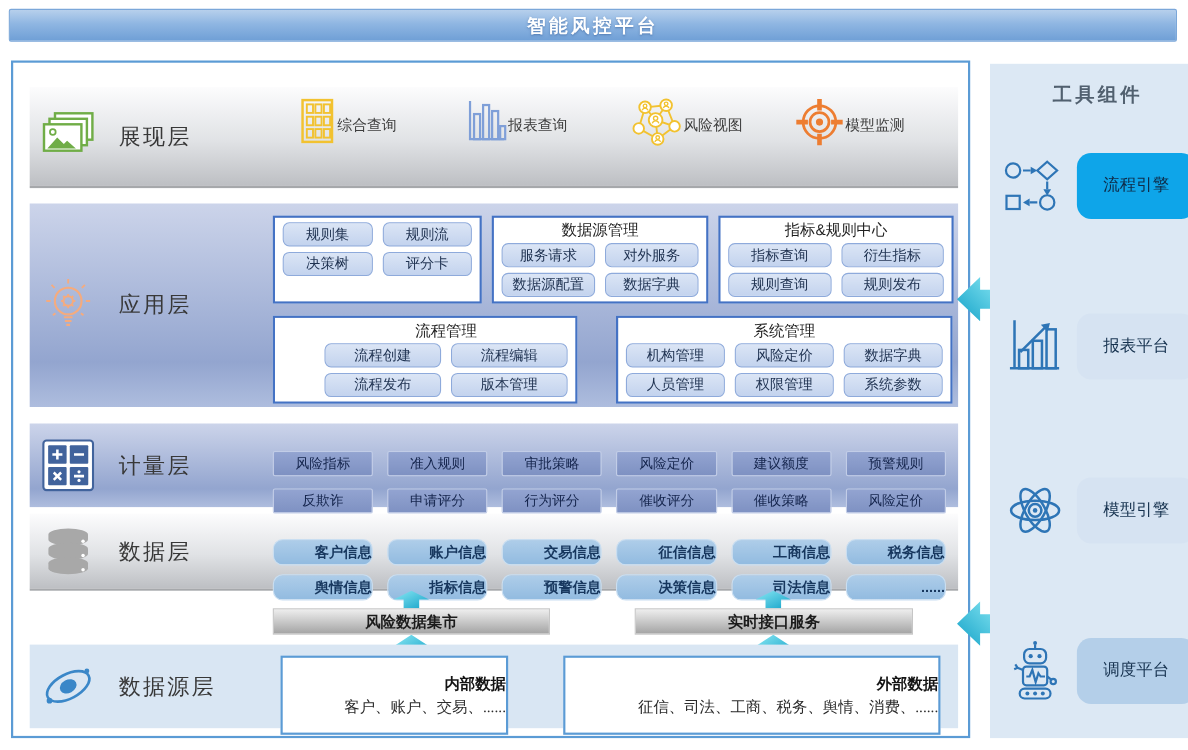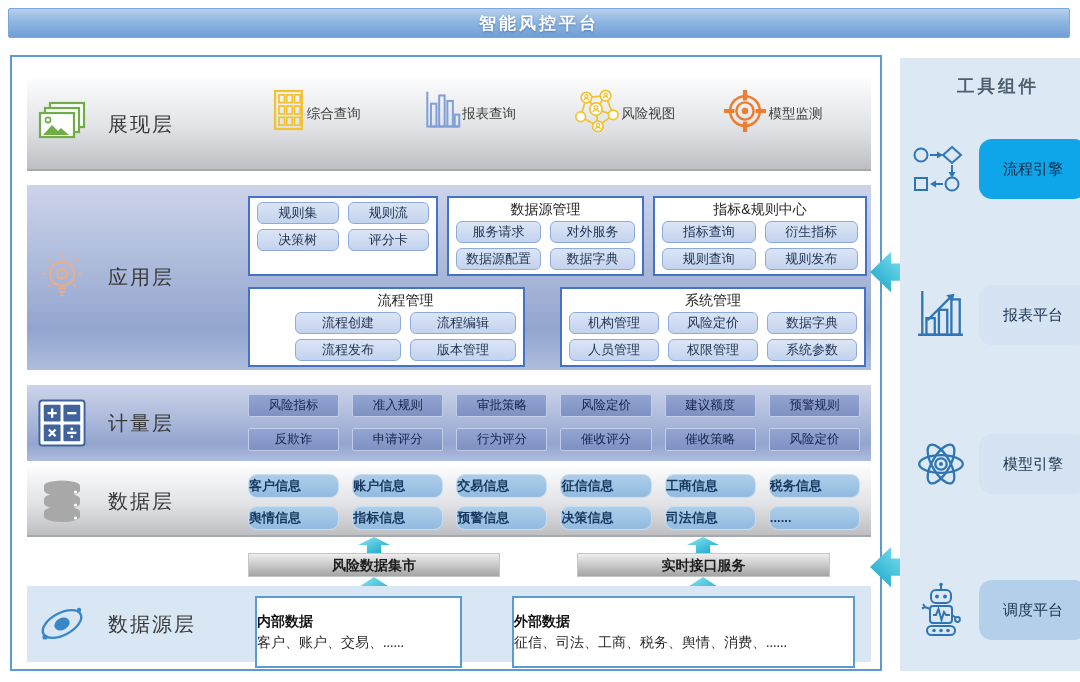--- a/index.html
+++ b/index.html
@@ -53,47 +53,47 @@
   .g-title { text-align:center; font-size:14px; color:#1f1f1f; height:19px; line-height:19px; }
   .g-grid { display:grid; gap:5px 9px; margin-top:2px; }
   .cols-2 { grid-template-columns:repeat(2,1fr); }
   .cols-3 { grid-template-columns:repeat(3,1fr); }
   .g-btn { height:22px; line-height:20px; text-align:center; font-size:13px; color:#1e3150;
     background:linear-gradient(180deg,#dbe5f5,#c3d3ee); border:1px solid #8eaadb; border-radius:6px;
     overflow:hidden; white-space:nowrap; }
 
   
   .btn-grid { position:absolute; left:221px; width:612px; display:grid;
-    grid-template-columns:repeat(6,1fr); }
+    grid-template-columns:repeat(6,1fr);margin-top:16px; }
   .meas-grid { top:9px; gap:11px 13px; }
   .data-grid { top:7px; gap:8px 13px; }
   .meas-btn { height:23px; line-height:21px; text-align:center; font-size:12.5px; color:#14244c;
     background:linear-gradient(180deg,#93a4d1,#7e91c2); border:1px solid #c2cde7; border-radius:2px;
     white-space:nowrap; overflow:hidden; }
-  .data-btn { height:24px; line-height:22px; text-align:left; font-size:13px; font-weight:bold; color:#17375e;
+  .data-btn { height:24px; line-height:22px; text-align:right; font-size:13px; font-weight:bold; color:#17375e;
     background:linear-gradient(180deg,#aecde9,#92bbe0); border:1px solid #c9def1; border-radius:9px;
     white-space:nowrap; overflow:hidden; }
 
   
   .pipe-bar { position:absolute; height:24px; line-height:22px; text-align:center;
     font-size:14px; font-weight:bold; color:#1c1c1c;
     background:linear-gradient(180deg,#eeeeee,#a4a4a4); border:1px solid #c6c6c6; }
   #bar1 { left:236px; top:496px; width:252px; }
   #bar2 { left:565px; top:496px; width:253px; }
 
   .up-arrow { position:absolute; width:34px; }
   .up-arrow svg { display:block; width:100%; height:100%; }
   #ua1 { left:345px; top:480px; height:16px; }
   #ua2 { left:345px; top:520px; height:21px; }
   #ua3 { left:674px; top:480px; height:16px; }
   #ua4 { left:674px; top:520px; height:21px; }
 
   
   .ds-box { position:absolute; top:10px; height:72px; background:#fff; border:2px solid #5b9bd5;
-    display:flex; flex-direction:column; align-items:flex-start; justify-content:center; gap:3px; }
+    display:flex; flex-direction:column; align-items:flex-end; justify-content:center; gap:3px; }
   #ds1 { left:228px; width:207px; }
   #ds2 { left:485px; width:343px; }
   .ds-title { font-size:14px; font-weight:bold; color:#141414; }
   .ds-desc { font-size:14px; color:#2b2b2b; white-space:nowrap;font-family:Liberation Serif, serif; }
 
   
   .left-arrow { position:absolute; width:40px; height:46px; }
   .left-arrow svg { display:block; width:100%; height:100%; }
   #la1 { left:870px; top:249px; }
   #la2 { left:870px; top:544px; }

